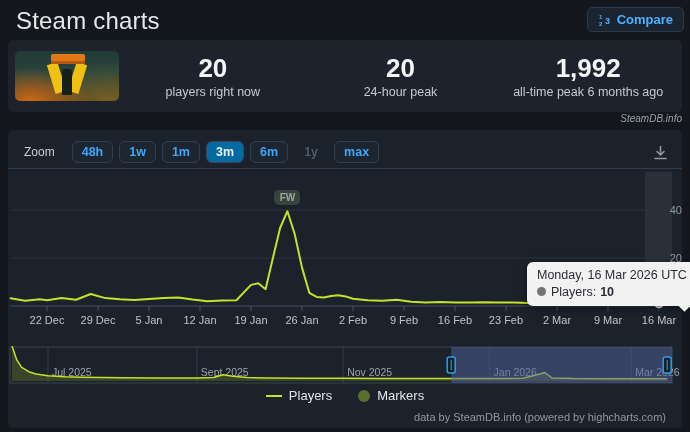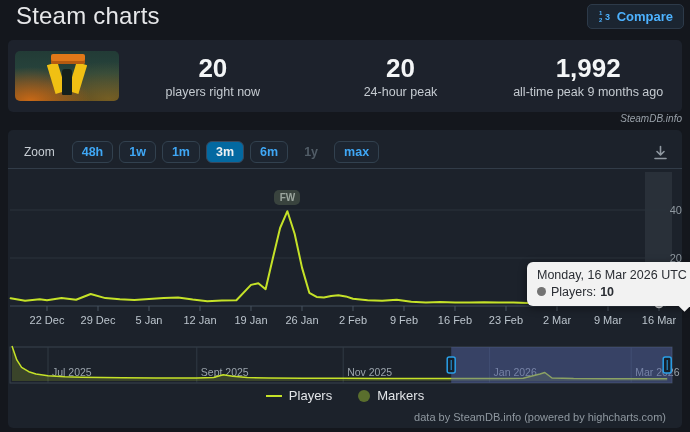--- a/index.html
+++ b/index.html
@@ -4,22 +4,22 @@
 <style>
   * { margin:0; padding:0; box-sizing:border-box; }
   html,body { width:690px; height:432px; overflow:hidden; }
   body {
     background:#14171d;
     font-family:"Liberation Sans", sans-serif;
     color:#e3e5e7;
     position:relative;
   }
   
-  .hdr { display:flex; align-items:center; justify-content:space-between;
-         padding:14px 6px 6px 16px; height:24px; }
+  .hdr { display:flex; align-items:flex-start; justify-content:space-between;
+         padding:7px 6px 6px 16px; height:24px; }
   .hdr h1 { font-size:24px; font-weight:400; color:#e6e7e9; letter-spacing:.2px; }
   .compare-btn { display:inline-flex; align-items:center; gap:5px;
       background:#1b2531; border:1px solid #2d3a49; border-radius:5px;
       color:#4db2ff; font-size:13px; font-weight:bold; padding:4px 10px; cursor:pointer; }
   
   .stats { position:absolute; left:8px; top:40px; width:674px; height:72px;
       background:#1d222c; border-radius:5px; display:flex; align-items:center; }
   .capsule { width:104px; height:50px; margin-left:7px; border-radius:5px;
       position:relative; overflow:hidden; flex:none;
       background:
@@ -103,21 +103,21 @@
     <div class="stat">
       <div class="v">20</div>
       <div class="l">players right now</div>
     </div>
     <div class="stat">
       <div class="v">20</div>
       <div class="l">24-hour peak</div>
     </div>
     <div class="stat">
       <div class="v">1,992</div>
-      <div class="l">all-time peak 9 months ago</div>
+      <div class="l">all-time peak 6 months ago</div>
     </div>
   </div>
 </div>
 
 <div class="watermark">SteamDB.info</div>
 
 <div class="panel">
   <div class="toolbar">
     <span class="zlabel">Zoom</span>
     <span id="ranges"><span class="rng normal">48h</span><span class="rng normal">1w</span><span class="rng normal">1m</span><span class="rng selected">3m</span><span class="rng normal">6m</span><span class="rng disabled">1y</span><span class="rng normal">max</span></span>

